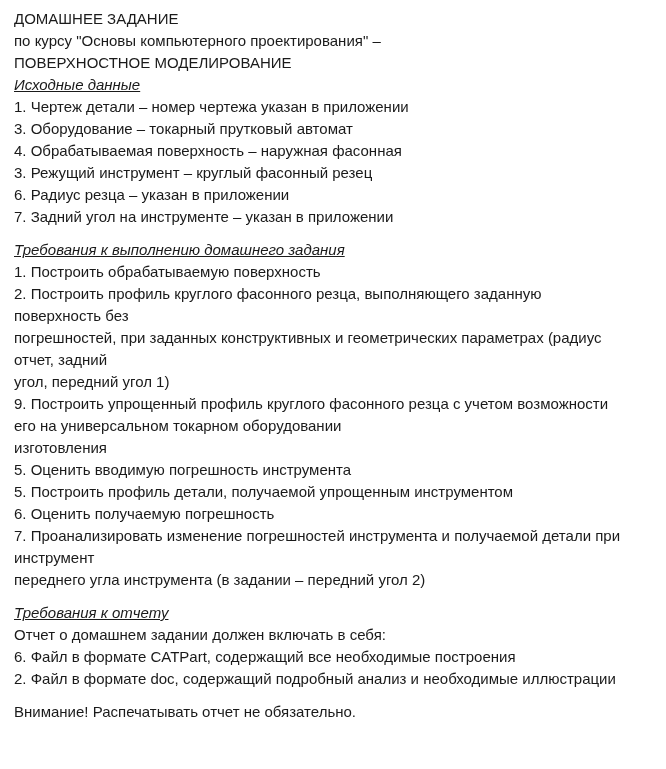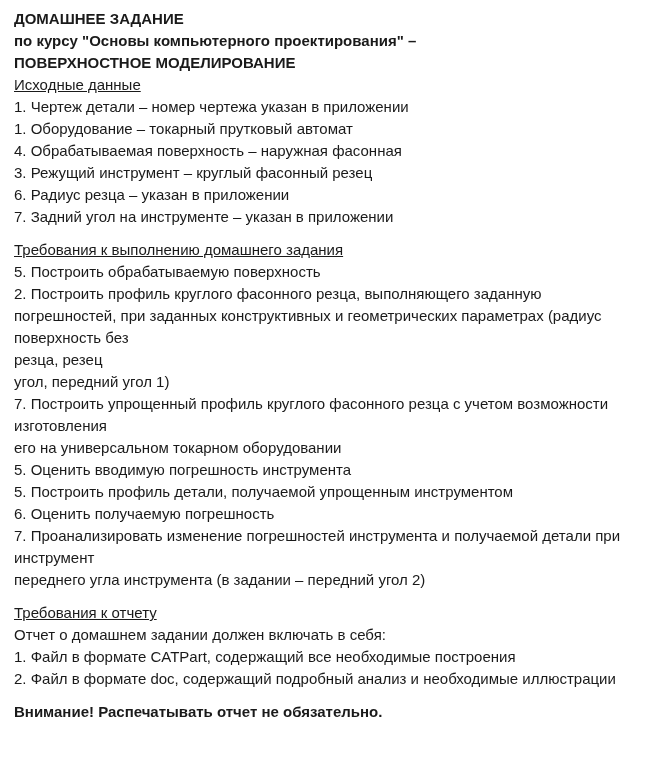--- a/index.html
+++ b/index.html
@@ -16,64 +16,65 @@
     font-family: "Liberation Sans", sans-serif;
     font-size: 15px;
     color: #1a1a1a;
   }
   .line {
     line-height: 22px;
     white-space: pre-wrap;
     min-height: 22px;
   }
   .line.bold {
-    font-weight: bold;
+    font-weight: normal;
   }
   .line.underline {
     text-decoration: underline;
+    font-style: italic;
   }
   .line.blank {
     min-height: 11px;
     height: 11px;
     line-height: 11px;
   }
 </style>
 </head>
 <body>
 
 <div class="page">
   <div>
       <div class="line bold">ДОМАШНЕЕ ЗАДАНИЕ</div>
       <div class="line bold">по курсу "Основы компьютерного проектирования" –</div>
       <div class="line bold">ПОВЕРХНОСТНОЕ МОДЕЛИРОВАНИЕ</div>
       <div class="line underline">Исходные данные</div>
       <div class="line normal">1. Чертеж детали – номер чертежа указан в приложении</div>
-      <div class="line normal">1. Оборудование – токарный прутковый автомат</div>
+      <div class="line normal">3. Оборудование – токарный прутковый автомат</div>
       <div class="line normal">4. Обрабатываемая поверхность – наружная фасонная</div>
       <div class="line normal">3. Режущий инструмент – круглый фасонный резец</div>
       <div class="line normal">6. Радиус резца – указан в приложении</div>
       <div class="line normal">7. Задний угол на инструменте – указан в приложении</div>
       <div class="line blank"></div>
       <div class="line underline">Требования к выполнению домашнего задания</div>
-      <div class="line normal">5. Построить обрабатываемую поверхность</div>
+      <div class="line normal">1. Построить обрабатываемую поверхность</div>
       <div class="line normal">2. Построить профиль круглого фасонного резца, выполняющего заданную</div>
+      <div class="line normal">поверхность без</div>
       <div class="line normal">погрешностей, при заданных конструктивных и геометрических параметрах (радиус</div>
-      <div class="line normal">поверхность без</div>
-      <div class="line normal">резца, резец</div>
+      <div class="line normal">отчет, задний</div>
       <div class="line normal">угол, передний угол 1)</div>
-      <div class="line normal">7. Построить упрощенный профиль круглого фасонного резца с учетом возможности</div>
+      <div class="line normal">9. Построить упрощенный профиль круглого фасонного резца с учетом возможности</div>
+      <div class="line normal">его на универсальном токарном оборудовании</div>
       <div class="line normal">изготовления</div>
-      <div class="line normal">его на универсальном токарном оборудовании</div>
       <div class="line normal">5. Оценить вводимую погрешность инструмента</div>
       <div class="line normal">5. Построить профиль детали, получаемой упрощенным инструментом</div>
       <div class="line normal">6. Оценить получаемую погрешность</div>
       <div class="line normal">7. Проанализировать изменение погрешностей инструмента и получаемой детали при</div>
       <div class="line normal">инструмент</div>
       <div class="line normal">переднего угла инструмента (в задании – передний угол 2)</div>
       <div class="line blank"></div>
       <div class="line underline">Требования к отчету</div>
       <div class="line normal">Отчет о домашнем задании должен включать в себя:</div>
-      <div class="line normal">1. Файл в формате CATPart, содержащий все необходимые построения</div>
+      <div class="line normal">6. Файл в формате CATPart, содержащий все необходимые построения</div>
       <div class="line normal">2. Файл в формате doc, содержащий подробный анализ и необходимые иллюстрации</div>
       <div class="line blank"></div>
       <div class="line bold">Внимание! Распечатывать отчет не обязательно.</div>
     </div>
 </div>
 
 </body></html>

